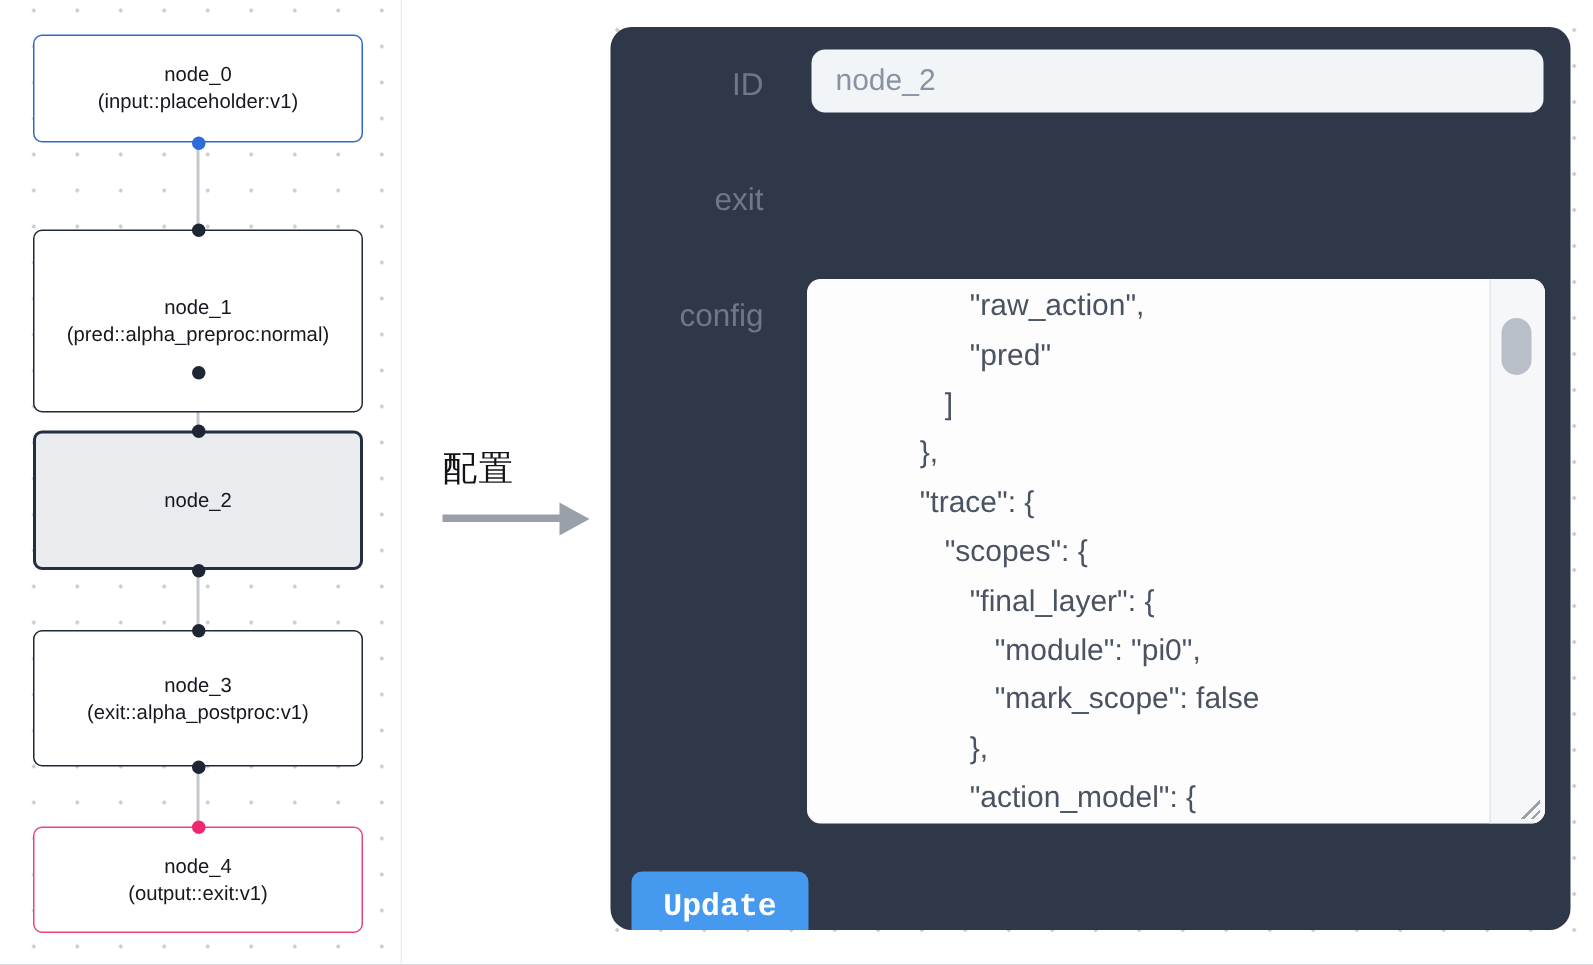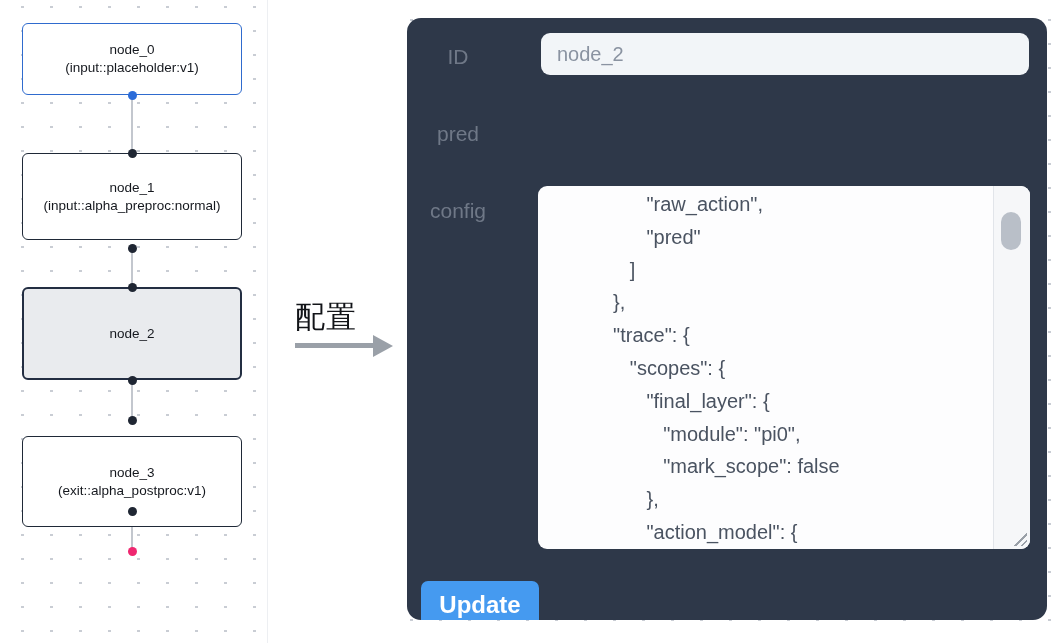--- a/index.html
+++ b/index.html
@@ -34,51 +34,51 @@
     position:absolute;left:22px;width:220px;background:#fff;
     border:1.5px solid var(--node-border);border-radius:6px;
     display:flex;flex-direction:column;align-items:center;justify-content:center;
     text-align:center;font-size:13.5px;line-height:18px;color:#15181e;
   }
   .node .subtitle{display:block;width:204px;word-break:break-all}
   .node.role-input{border-color:var(--accent-blue)}
   .node.role-selected{background:#e9ebee;border-width:2px;border-color:#232e42}
   .node.role-output{border-color:var(--accent-pink)}
   .n0{top:23px;height:72px}
-  .n1{top:153px;height:87px}
+  .n1{top:153px;height:122px}
   .n2{top:287px;height:93px}
-  .n3{top:436px;height:91px}
+  .n3{top:420px;height:91px}
   .n4{top:551px;height:71px}
   .edge{position:absolute;left:131px;width:2px;background:var(--edge-gray)}
   .e0{top:95px;height:58px}
   .e1{top:248px;height:39px}
   .e2{top:380px;height:40px}
   .e3{top:511px;height:40px}
   .port{position:absolute;left:127.5px;width:9px;height:9px;border-radius:50%;background:var(--dot-dark)}
   .p-blue{background:var(--dot-blue)}
   .p-pink{background:var(--dot-pink)}
 
   
-  .anno-label{position:absolute;left:295px;top:297px;font-size:30px;color:#121418;letter-spacing:1px}
+  .anno-label{position:absolute;left:295px;top:297px;font-size:23px;color:#121418;letter-spacing:1px}
   .arrow-shaft{position:absolute;left:295px;top:343px;width:80px;height:5px;background:#9aa0a8}
   .arrow-head{position:absolute;left:373px;top:334.5px;width:0;height:0;
     border-left:20px solid #9aa0a8;border-top:11px solid transparent;border-bottom:11px solid transparent}
 
   
   .canvas-right{
     position:absolute;left:390px;top:0;width:672px;height:643px;
     background-image:radial-gradient(var(--canvas-dot) 1.3px, transparent 1.4px);
     background-size:29px 24px;background-position:7px 8px;
   }
   .panel{
     position:absolute;left:17px;top:18px;width:640px;height:602px;
     background:var(--panel-bg);border-radius:14px;overflow:hidden;
   }
   .field-label{
-    position:absolute;left:0;width:102px;text-align:center;
+    position:absolute;left:0;width:102px;text-align:right;
     color:var(--label-gray);font-size:21px;
   }
   .lbl-id{top:27px}
   .lbl-type{top:104px}
   .lbl-config{top:181px}
   .text-input{
     position:absolute;left:134px;width:488px;height:42px;
     background:var(--input-bg);border:none;border-radius:9px;
     padding:0 16px;font-size:20px;color:var(--input-text);
     font-family:"Liberation Sans","DejaVu Sans",sans-serif;outline:none;
@@ -103,21 +103,21 @@
     background:#b9bfc8;border-radius:10px;
   }
   .resize-handle{
     position:absolute;right:3px;bottom:3px;width:15px;height:15px;
     background:repeating-linear-gradient(135deg,transparent,transparent 3px,#9aa0a8 3px,#9aa0a8 4.5px);
     clip-path:polygon(100% 0,100% 100%,0 100%);
   }
   .update-btn{
     position:absolute;left:14px;top:563px;width:118px;height:48px;
     background:var(--button-blue);color:#fff;border:none;border-radius:7px;
-    font-size:24px;font-weight:700;font-family:Liberation Sans, sans-serif;
+    font-size:21px;font-weight:700;font-family:Liberation Mono, monospace;
     cursor:pointer;
   }
 </style>
 </head>
 <body>
 
 <div class="stage">
 
   <div class="canvas-left">
 
@@ -125,28 +125,32 @@
     <div class="edge e1"></div>
     <div class="edge e2"></div>
     <div class="edge e3"></div>
 
     <div class="node n0 role-input">
       <span>node_0</span>
       <span class="subtitle">(input::placeholder:v1)</span>
     </div>
     <div class="node n1">
       <span>node_1</span>
-      <span class="subtitle">(input::alpha_preproc:normal)</span>
+      <span class="subtitle">(pred::alpha_preproc:normal)</span>
     </div>
     <div class="node n2 role-selected">
       <span>node_2</span>
     </div>
     <div class="node n3">
       <span>node_3</span>
       <span class="subtitle">(exit::alpha_postproc:v1)</span>
+    </div>
+    <div class="node n4 role-output">
+      <span>node_4</span>
+      <span class="subtitle">(output::exit:v1)</span>
     </div>
 
     <div class="port p-blue" style="top:90.5px"></div>
     <div class="port" style="top:148.5px"></div>
     <div class="port" style="top:243.5px"></div>
     <div class="port" style="top:282.5px"></div>
     <div class="port" style="top:375.5px"></div>
     <div class="port" style="top:415.5px"></div>
     <div class="port" style="top:506.5px"></div>
     <div class="port p-pink" style="top:546.5px"></div>
@@ -155,21 +159,21 @@
   <div class="anno-label">配置</div>
   <div class="arrow-shaft"></div>
   <div class="arrow-head"></div>
 
   <div class="canvas-right">
     <div class="panel">
 
       <div class="field-label lbl-id">ID</div>
       <input class="text-input inp-id" value="node_2" style="">
 
-      <div class="field-label lbl-type">pred</div>
+      <div class="field-label lbl-type">exit</div>
 
       <div class="field-label lbl-config">config</div>
       <div class="config-box">
         <div class="config-text"><div>                 "raw_action",</div><div>                 "pred"</div><div>              ]</div><div>           },</div><div>           "trace": {</div><div>              "scopes": {</div><div>                 "final_layer": {</div><div>                    "module": "pi0",</div><div>                    "mark_scope": false</div><div>                 },</div><div>                 "action_model": {</div></div>
         <div class="scrollbar">
           <div class="scroll-thumb"></div>
         </div>
         <div class="resize-handle"></div>
       </div>
 

